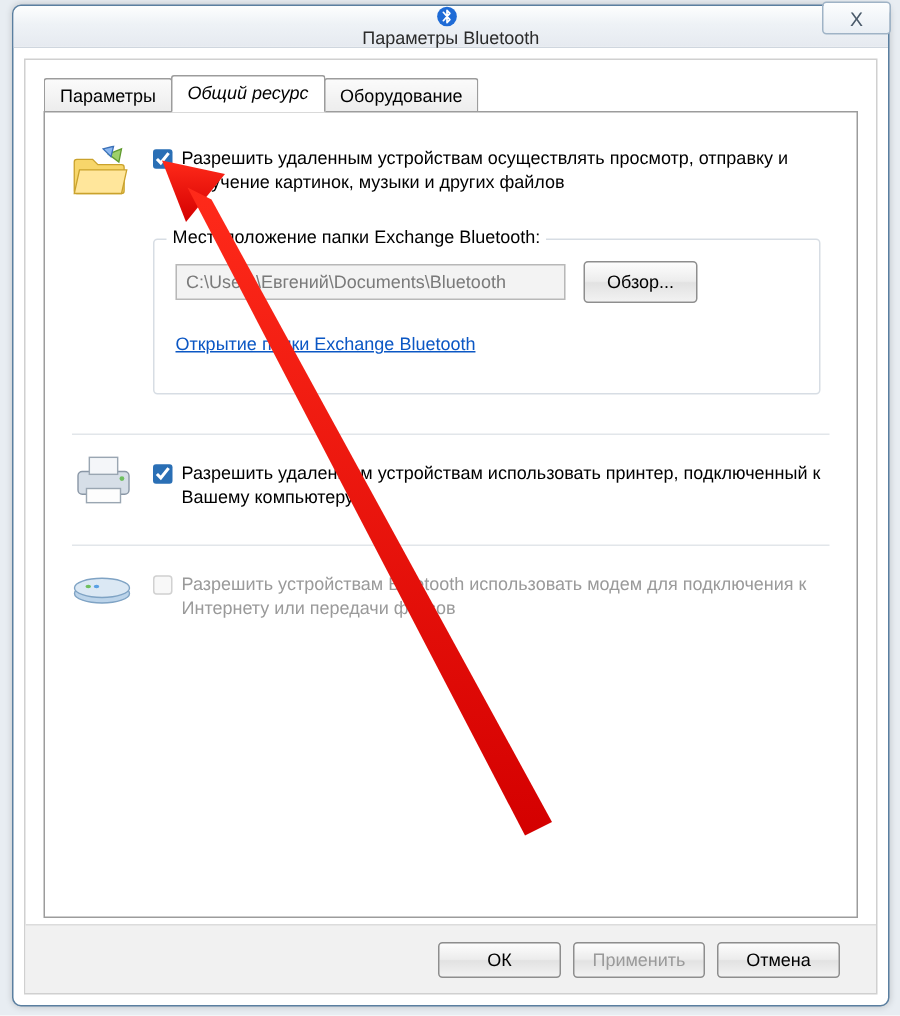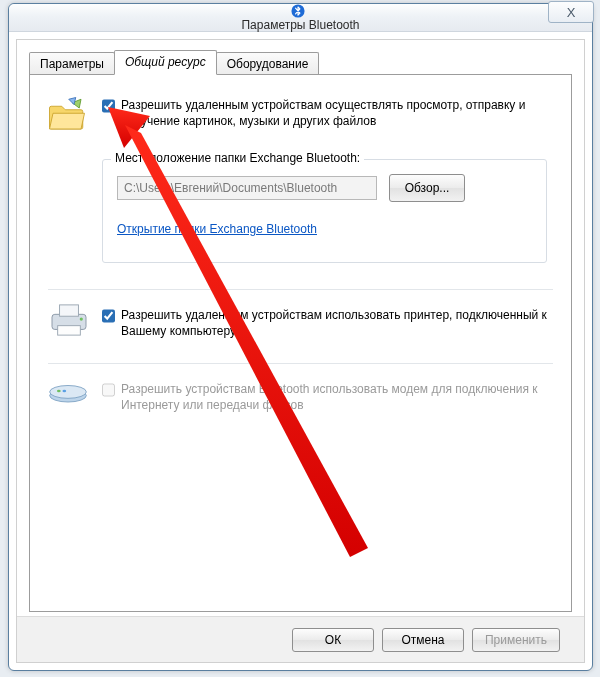--- a/index.html
+++ b/index.html
@@ -224,22 +224,22 @@
       </div>
       <div class="check-row" style="top:306px">
         <input type="checkbox" disabled="" style="">
         <span class="check-label disabled">Разрешить устройствам Bluetooth использовать модем для подключения к Интернету или передачи факсов</span>
       </div>
 
     </div>
 
     <div class="btnbar">
       <button class="btn">ОК</button>
+      <button class="btn disabled" disabled="">Применить</button>
       <button class="btn">Отмена</button>
-      <button class="btn disabled" disabled="">Применить</button>
     </div>
 
   </div>
 </div>
 
 <svg class="arrow-overlay" viewBox="0 0 600 677">
   <defs>
     <linearGradient id="rg" x1="0" y1="0" x2="0" y2="1">
       <stop offset="0" stop-color="#ff2a1a"></stop>
         <stop offset="1" stop-color="#d40000"></stop>

